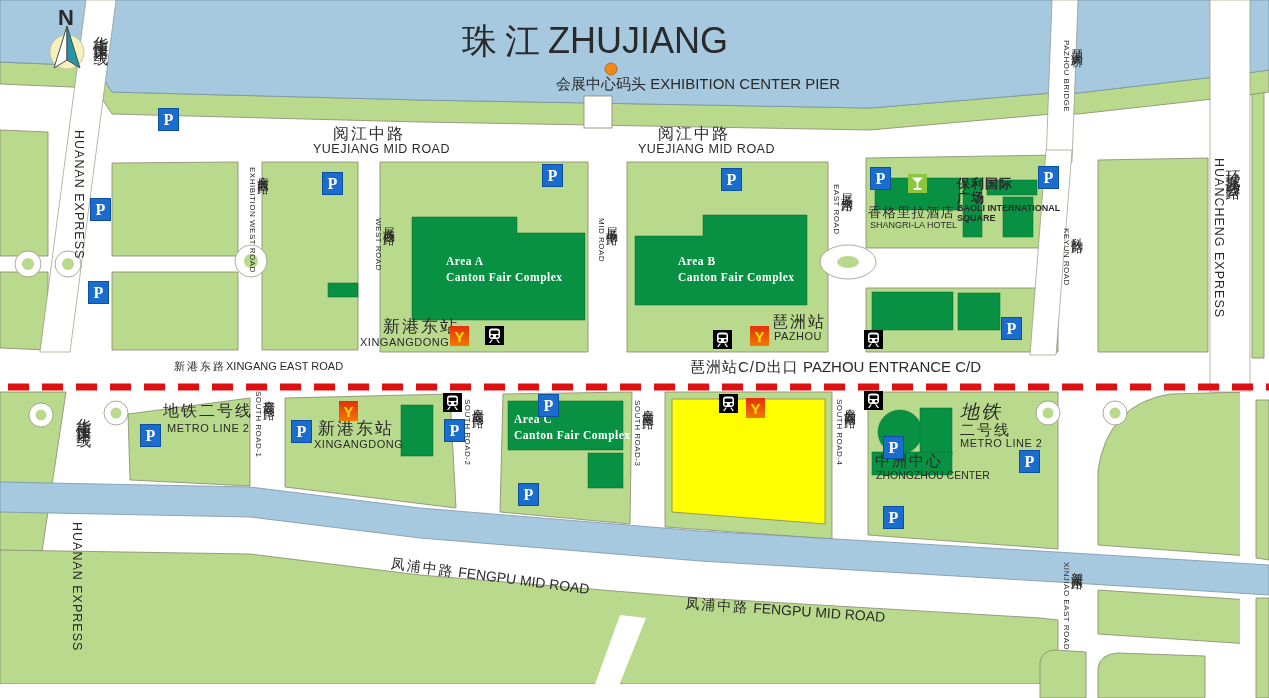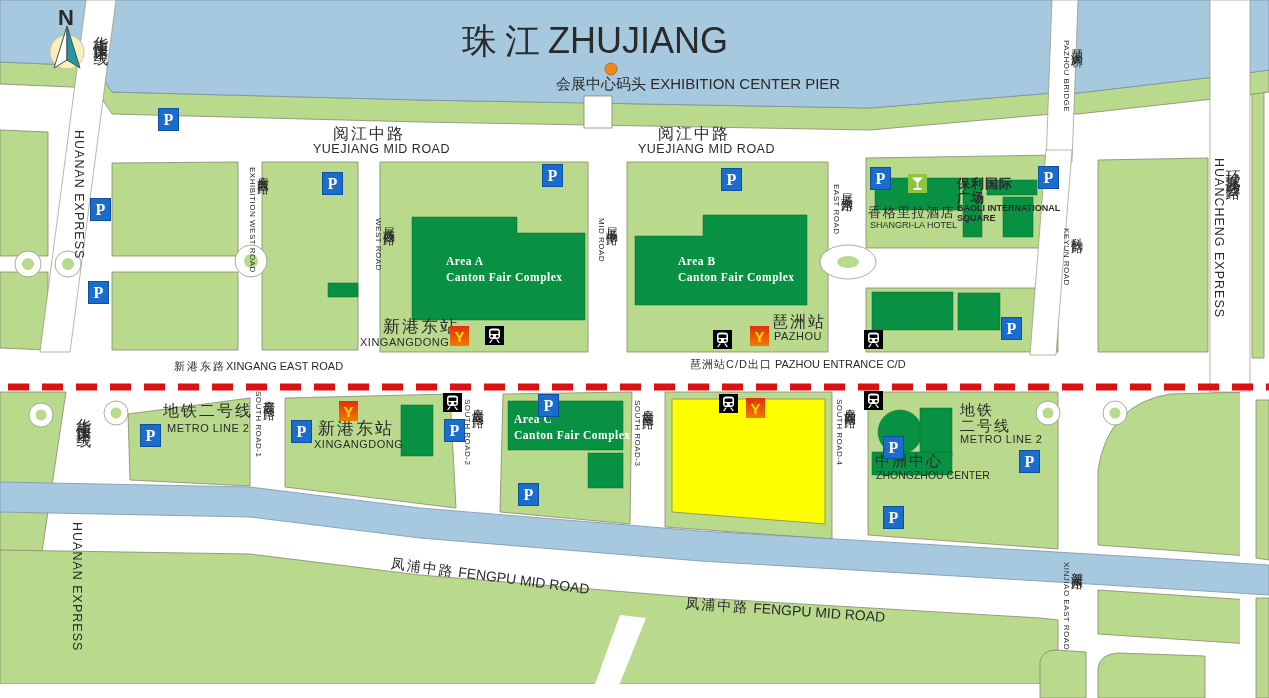--- a/index.html
+++ b/index.html
@@ -195,28 +195,28 @@
 </div>
 
 <div class="abs" style="left:383px;top:318px;font-size:17px;letter-spacing:2px;">新港东站</div>
 <div class="abs en11" style="left:360px;top:337px;">XINGANGDONG</div>
 <div class="abs" style="left:772px;top:314px;font-size:16px;letter-spacing:2px;">琶洲站</div>
 <div class="abs en11" style="left:774px;top:331px;">PAZHOU</div>
 
 <div class="abs" style="left:160px;top:361px;font-size:11px;margin-left:14px;">
   <span style="letter-spacing:2px;">新港东路</span><span>XINGANG EAST ROAD</span>
 </div>
-<div class="abs" style="left:690px;top:359px;font-size:11px;">
+<div class="abs" style="left:690px;top:359px;font-size:15px;">
   <span style="letter-spacing:1px;">琶洲站C/D出口</span> <span>PAZHOU ENTRANCE C/D</span>
 </div>
 
 <div class="abs" style="left:163px;top:403px;font-size:16px;letter-spacing:2px;">地铁二号线</div>
 <div class="abs en11" style="left:167px;top:423px;">METRO LINE 2</div>
 <div class="abs" style="left:960px;top:402px;">
-  <div style="font-size:15px;letter-spacing:2px;">地铁</div>
+  <div style="font-size:19px;letter-spacing:2px;font-style:italic;">地铁</div>
   <div style="font-size:15px;letter-spacing:2px;">二号线</div>
   <div class="en11">METRO LINE 2</div>
 </div>
 
 <div class="abs vpair" style="left:254px;top:391px;">
   <div class="v-en">SOUTH ROAD-1</div>
   <div class="v-cn">会展南一路</div>
 </div>
 <div class="abs vpair" style="left:463px;top:399px;">
   <div class="v-en">SOUTH ROAD-2</div>

